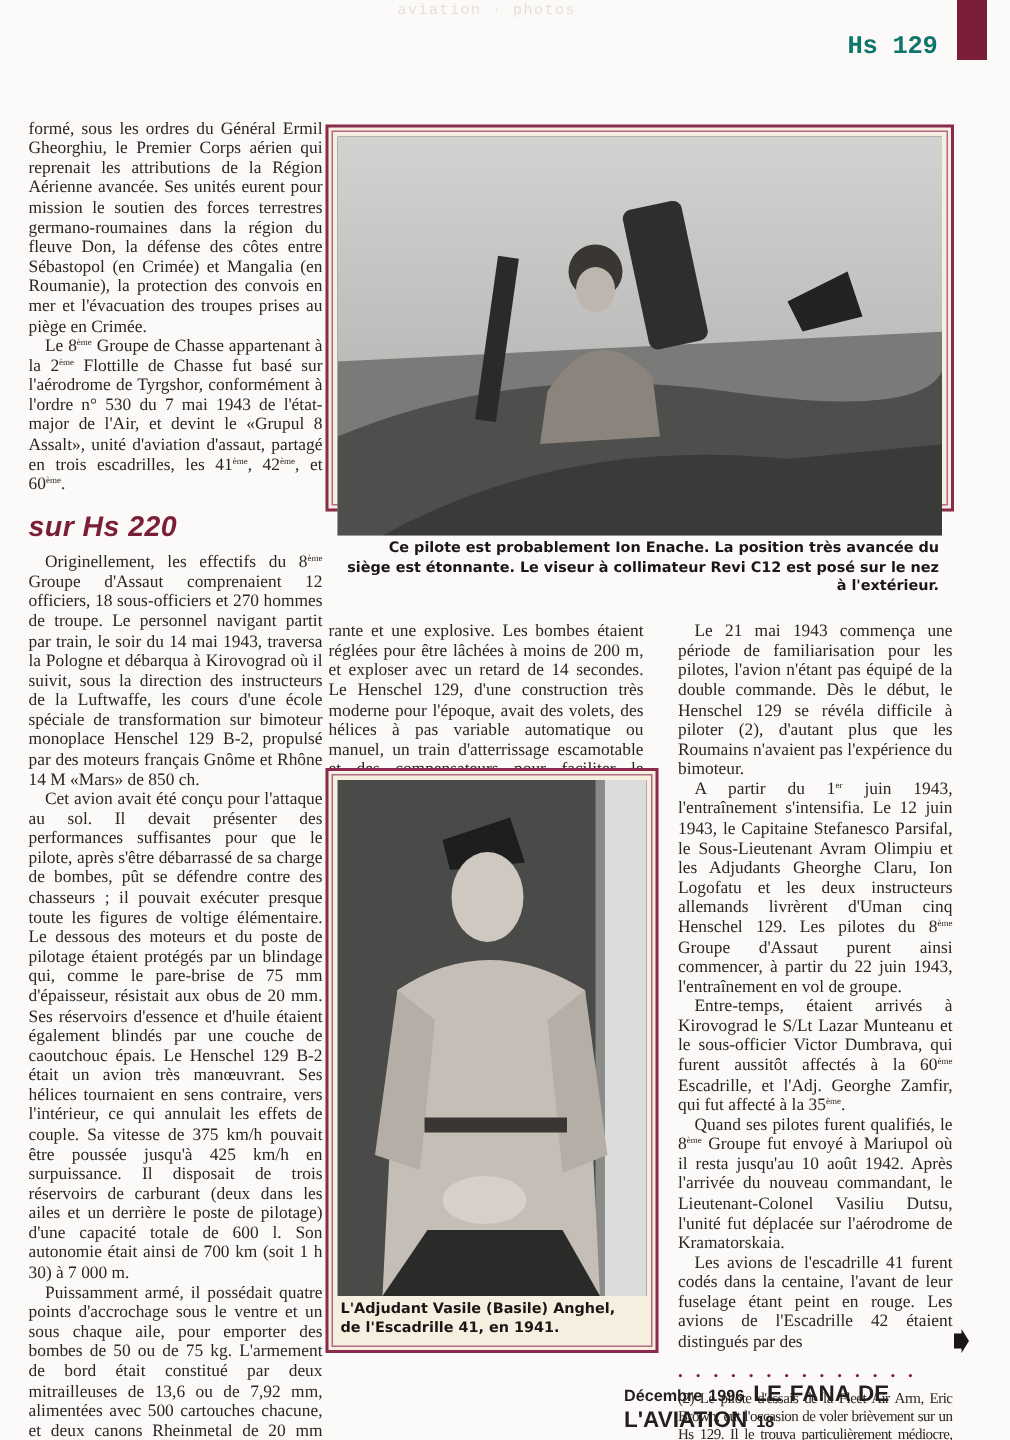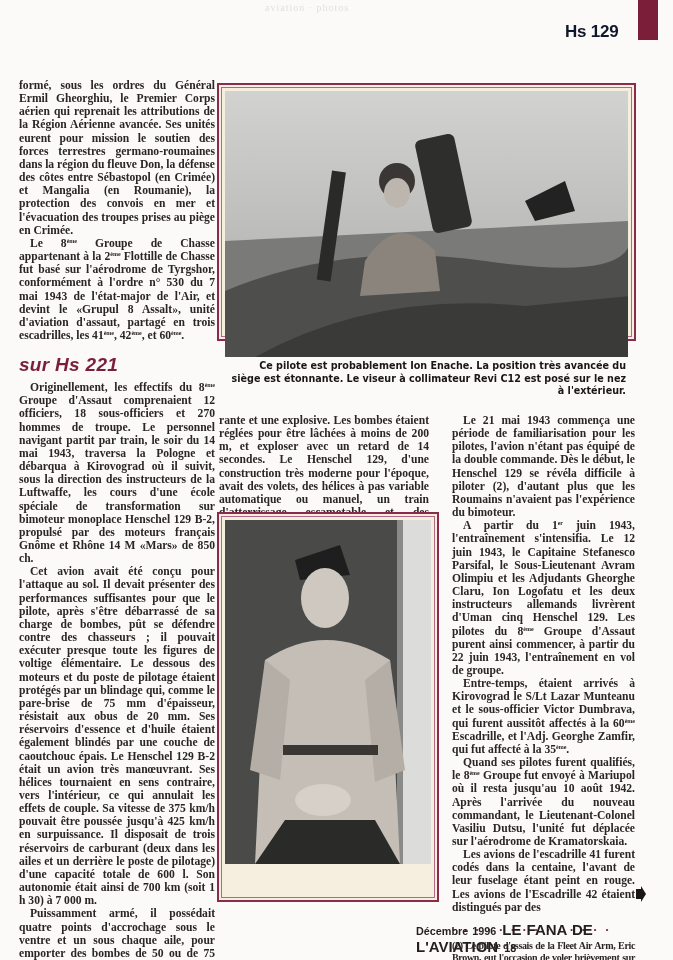--- a/index.html
+++ b/index.html
@@ -3,37 +3,37 @@
 <meta charset="utf-8">
 <style>
   html, body { margin:0; padding:0; }
   body {
     width:673px; height:960px; position:relative; overflow:hidden;
     background:#fbfaf8; color:#2a2624;
     font-family:"Liberation Serif", serif;
   }
   .header-ghost {
     position:absolute; left:265px; top:2px; width:170px; height:12px;
-    color:#d8d4d0; font-size:10px; font-family:Liberation Serif, serif;
+    color:#d8d4d0; font-size:10px; font-family:Liberation Mono, monospace;
     letter-spacing:1px; opacity:.7;
   }
   .section-title {
     position:absolute; left:565px; top:22px;
-    font-family:Liberation Sans, sans-serif; font-weight:bold;
-    font-size:17px; color:#0f172a; letter-spacing:-0.2px;
+    font-family:Liberation Mono, monospace; font-weight:bold;
+    font-size:17px; color:#0f766e; letter-spacing:-0.2px;
   }
   .section-tab {
     position:absolute; left:638px; top:0; width:20px; height:40px;
     background:#7a1e3a;
   }
   .col {
     position:absolute; font-size:11.6px; line-height:13.15px;
     text-align:justify; hyphens:auto;
   }
-  .col p { margin:0; text-indent:11px;font-weight:bold; }
+  .col p { margin:0; text-indent:11px; }
   .col p.noindent { text-indent:0; }
   sup { font-size:6px; line-height:0; vertical-align:4px; }
   .heading {
     font-family:"Liberation Sans", sans-serif; font-weight:bold; font-style:italic;
     font-size:19px; line-height:21px; color:#7a1e3a; margin:12px 0 6px 0;
     text-indent:0; letter-spacing:0.3px;
   }
   .frame {
     position:absolute; background:#f6efe0;
     border:2px solid #8a2a4c; outline:1px solid #b06a86; outline-offset:-5px;
@@ -69,21 +69,21 @@
 <body>
 
 <div class="header-ghost">aviation   ·   photos</div>
 <div class="section-title">Hs 129</div>
 <div class="section-tab"></div>
 
 <div class="col" style="left:19px; top:79px; width:196px;">
   <p class="noindent">formé, sous les ordres du Général Ermil Gheorghiu, le Premier Corps aérien qui reprenait les attributions de la Région Aérienne avancée. Ses unités eurent pour mission le soutien des forces terrestres germano-roumaines dans la région du fleuve Don, la défense des côtes entre Sébastopol (en Crimée) et Mangalia (en Roumanie), la protection des convois en mer et l'évacuation des troupes prises au piège en Crimée.</p>
   <p><span>Le 8</span><sup>ème</sup><span> Groupe de Chasse appartenant à la 2</span><sup>ème</sup><span> Flottille de Chasse fut basé sur l'aérodrome de Tyrgshor, conformément à l'ordre n° 530 du 7 mai 1943 de l'état-major de l'Air, et devint le «Grupul 8 Assalt», unité d'aviation d'assaut, partagé en trois escadrilles, les 41</span><sup>ème</sup><span>, 42</span><sup>ème</sup><span>, et 60</span><sup>ème</sup><span>.</span></p>
   <div class="heading">
-    <div>sur Hs 221</div>
+    <div>sur Hs 220</div>
   </div>
   <p><span>Originellement, les effectifs du 8</span><sup>ème</sup><span> Groupe d'Assaut comprenaient 12 officiers, 18 sous-officiers et 270 hommes de troupe. Le personnel navigant partit par train, le soir du 14 mai 1943, traversa la Pologne et débarqua à Kirovograd où il suivit, sous la direction des instructeurs de la Luftwaffe, les cours d'une école spéciale de transformation sur bimoteur monoplace Henschel 129 B-2, propulsé par des moteurs français Gnôme et Rhône 14 M «Mars» de 850 ch.</span></p>
   <p>Cet avion avait été conçu pour l'attaque au sol. Il devait présenter des performances suffisantes pour que le pilote, après s'être débarrassé de sa charge de bombes, pût se défendre contre des chasseurs ; il pouvait exécuter presque toute les figures de voltige élémentaire. Le dessous des moteurs et du poste de pilotage étaient protégés par un blindage qui, comme le pare-brise de 75 mm d'épaisseur, résistait aux obus de 20 mm. Ses réservoirs d'essence et d'huile étaient également blindés par une couche de caoutchouc épais. Le Henschel 129 B-2 était un avion très manœuvrant. Ses hélices tournaient en sens contraire, vers l'intérieur, ce qui annulait les effets de couple. Sa vitesse de 375 km/h pouvait être poussée jusqu'à 425 km/h en surpuissance. Il disposait de trois réservoirs de carburant (deux dans les ailes et un derrière le poste de pilotage) d'une capacité totale de 600 l. Son autonomie était ainsi de 700 km (soit 1 h 30) à 7 000 m.</p>
   <p>Puissamment armé, il possédait quatre points d'accrochage sous le ventre et un sous chaque aile, pour emporter des bombes de 50 ou de 75 kg. L'armement de bord était constitué par deux mitrailleuses de 13,6 ou de 7,92 mm, alimentées avec 500 cartouches chacune, et deux canons Rheinmetal de 20 mm avec 250 obus, ou un seul antichar de 37 mm, en nacelle, sous le fuselage. Les armes et les lance-bombe étaient commandés électriquement, mais les bombes pouvaient être larguées manuellement, une par une ou ensemble. Une balle sur cinq était toujours une traçante, le reste étant, dans l'ordre, une balle incendiaire, une perforante, une explosive-perfo-</p>
 </div>
 
 <div class="frame" style="left:217px; top:83px; width:419px; height:258px;text-align:right;">
   <div class="photo" style="height:266px;">
     <svg width="405" height="266" viewBox="0 0 405 266">
       <defs>
@@ -121,20 +121,24 @@
       <path d="M70 40 L115 25 L125 55 L75 60 Z" fill="#1e1e1e"></path>
       <ellipse cx="100" cy="78" rx="24" ry="30" fill="#cfc8c0"></ellipse>
       <path d="M40 140 Q100 100 165 140 L175 344 L30 344 Z" fill="#c4beb6"></path>
       <path d="M40 140 L25 250 L55 260 L65 160 Z" fill="#b4aea6"></path>
       <path d="M165 140 L180 250 L150 262 L140 160 Z" fill="#b4aea6"></path>
       <rect x="58" y="225" width="95" height="10" fill="#3a3634"></rect>
       <ellipse cx="98" cy="280" rx="28" ry="16" fill="#d6d0c8"></ellipse>
       <path d="M30 344 L60 300 L150 300 L175 344 Z" fill="#2a2a28"></path>
     </svg>
   </div>
+  <div class="caption">
+    <div>L'Adjudant Vasile (Basile) Anghel,</div>
+    <div>de l'Escadrille 41, en 1941.</div>
+  </div>
 </div>
 
 <div class="col" style="left:452px; top:414px; width:183px;">
   <p>Le 21 mai 1943 commença une période de familiarisation pour les pilotes, l'avion n'étant pas équipé de la double commande. Dès le début, le Henschel 129 se révéla difficile à piloter (2), d'autant plus que les Roumains n'avaient pas l'expérience du bimoteur.</p>
   <p><span>A partir du 1</span><sup>er</sup><span> juin 1943, l'entraînement s'intensifia. Le 12 juin 1943, le Capitaine Stefanesco Parsifal, le Sous-Lieutenant Avram Olimpiu et les Adjudants Gheorghe Claru, Ion Logofatu et les deux instructeurs allemands livrèrent d'Uman cinq Henschel 129. Les pilotes du 8</span><sup>ème</sup><span> Groupe d'Assaut purent ainsi commencer, à partir du 22 juin 1943, l'entraînement en vol de groupe.</span></p>
   <p><span>Entre-temps, étaient arrivés à Kirovograd le S/Lt Lazar Munteanu et le sous-officier Victor Dumbrava, qui furent aussitôt affectés à la 60</span><sup>ème</sup><span> Escadrille, et l'Adj. Georghe Zamfir, qui fut affecté à la 35</span><sup>ème</sup><span>.</span></p>
   <p><span>Quand ses pilotes furent qualifiés, le 8</span><sup>ème</sup><span> Groupe fut envoyé à Mariupol où il resta jusqu'au 10 août 1942. Après l'arrivée du nouveau commandant, le Lieutenant-Colonel Vasiliu Dutsu, l'unité fut déplacée sur l'aérodrome de Kramatorskaia.</span></p>
   <p>Les avions de l'escadrille 41 furent codés dans la centaine, l'avant de leur fuselage étant peint en rouge. Les avions de l'Escadrille 42 étaient distingués par des</p>
   <div class="footnote-dots">• • • • • • • • • • • • • •</div>
   <p class="footnote">(2) Le pilote d'essais de la Fleet Air Arm, Eric Brown, eut l'occasion de voler brièvement sur un Hs 129. Il le trouva particulièrement médiocre, manquant beaucoup de puissance ; il en eut une très mauvaise impression que semblait partager un pilote allemand. Il demanda à ce pilote comment le premier Hs 129 avait pu voler avec les moteurs Argus de 460 ch pour lesquels il avait été conçu. Le pilote allemand lui répondit en substance : «C'était un monstre». NdlR.</p>

